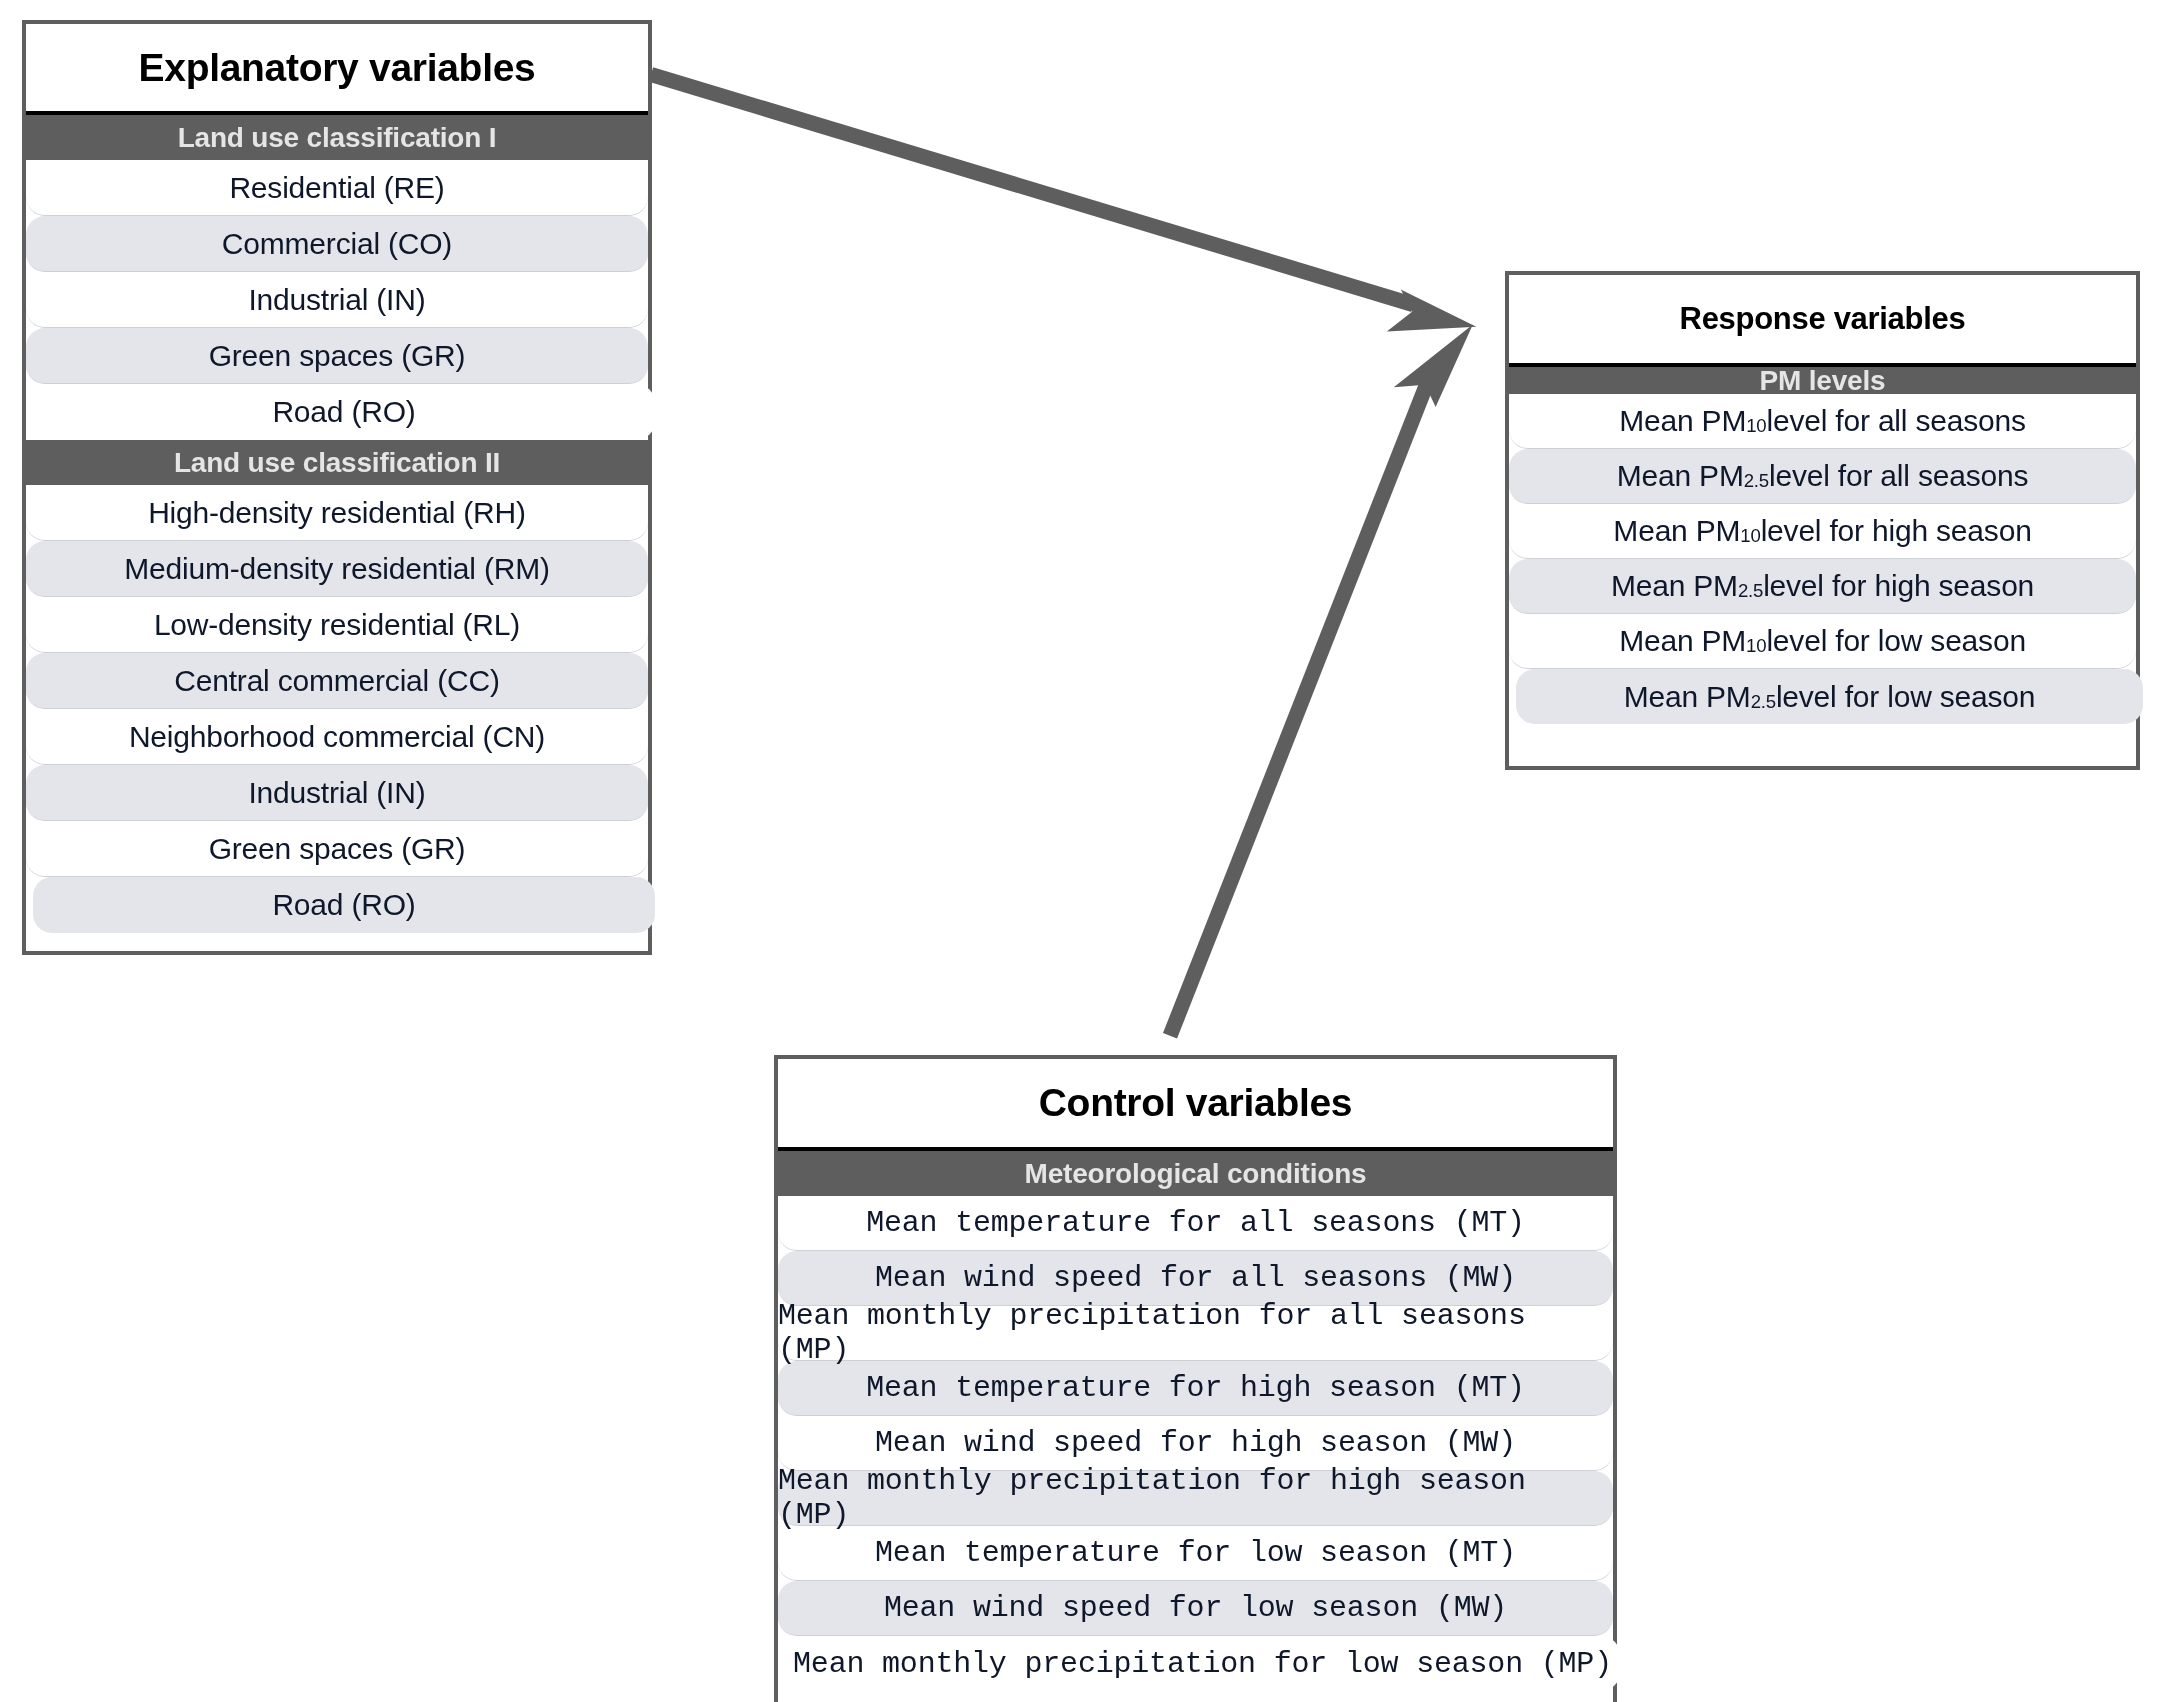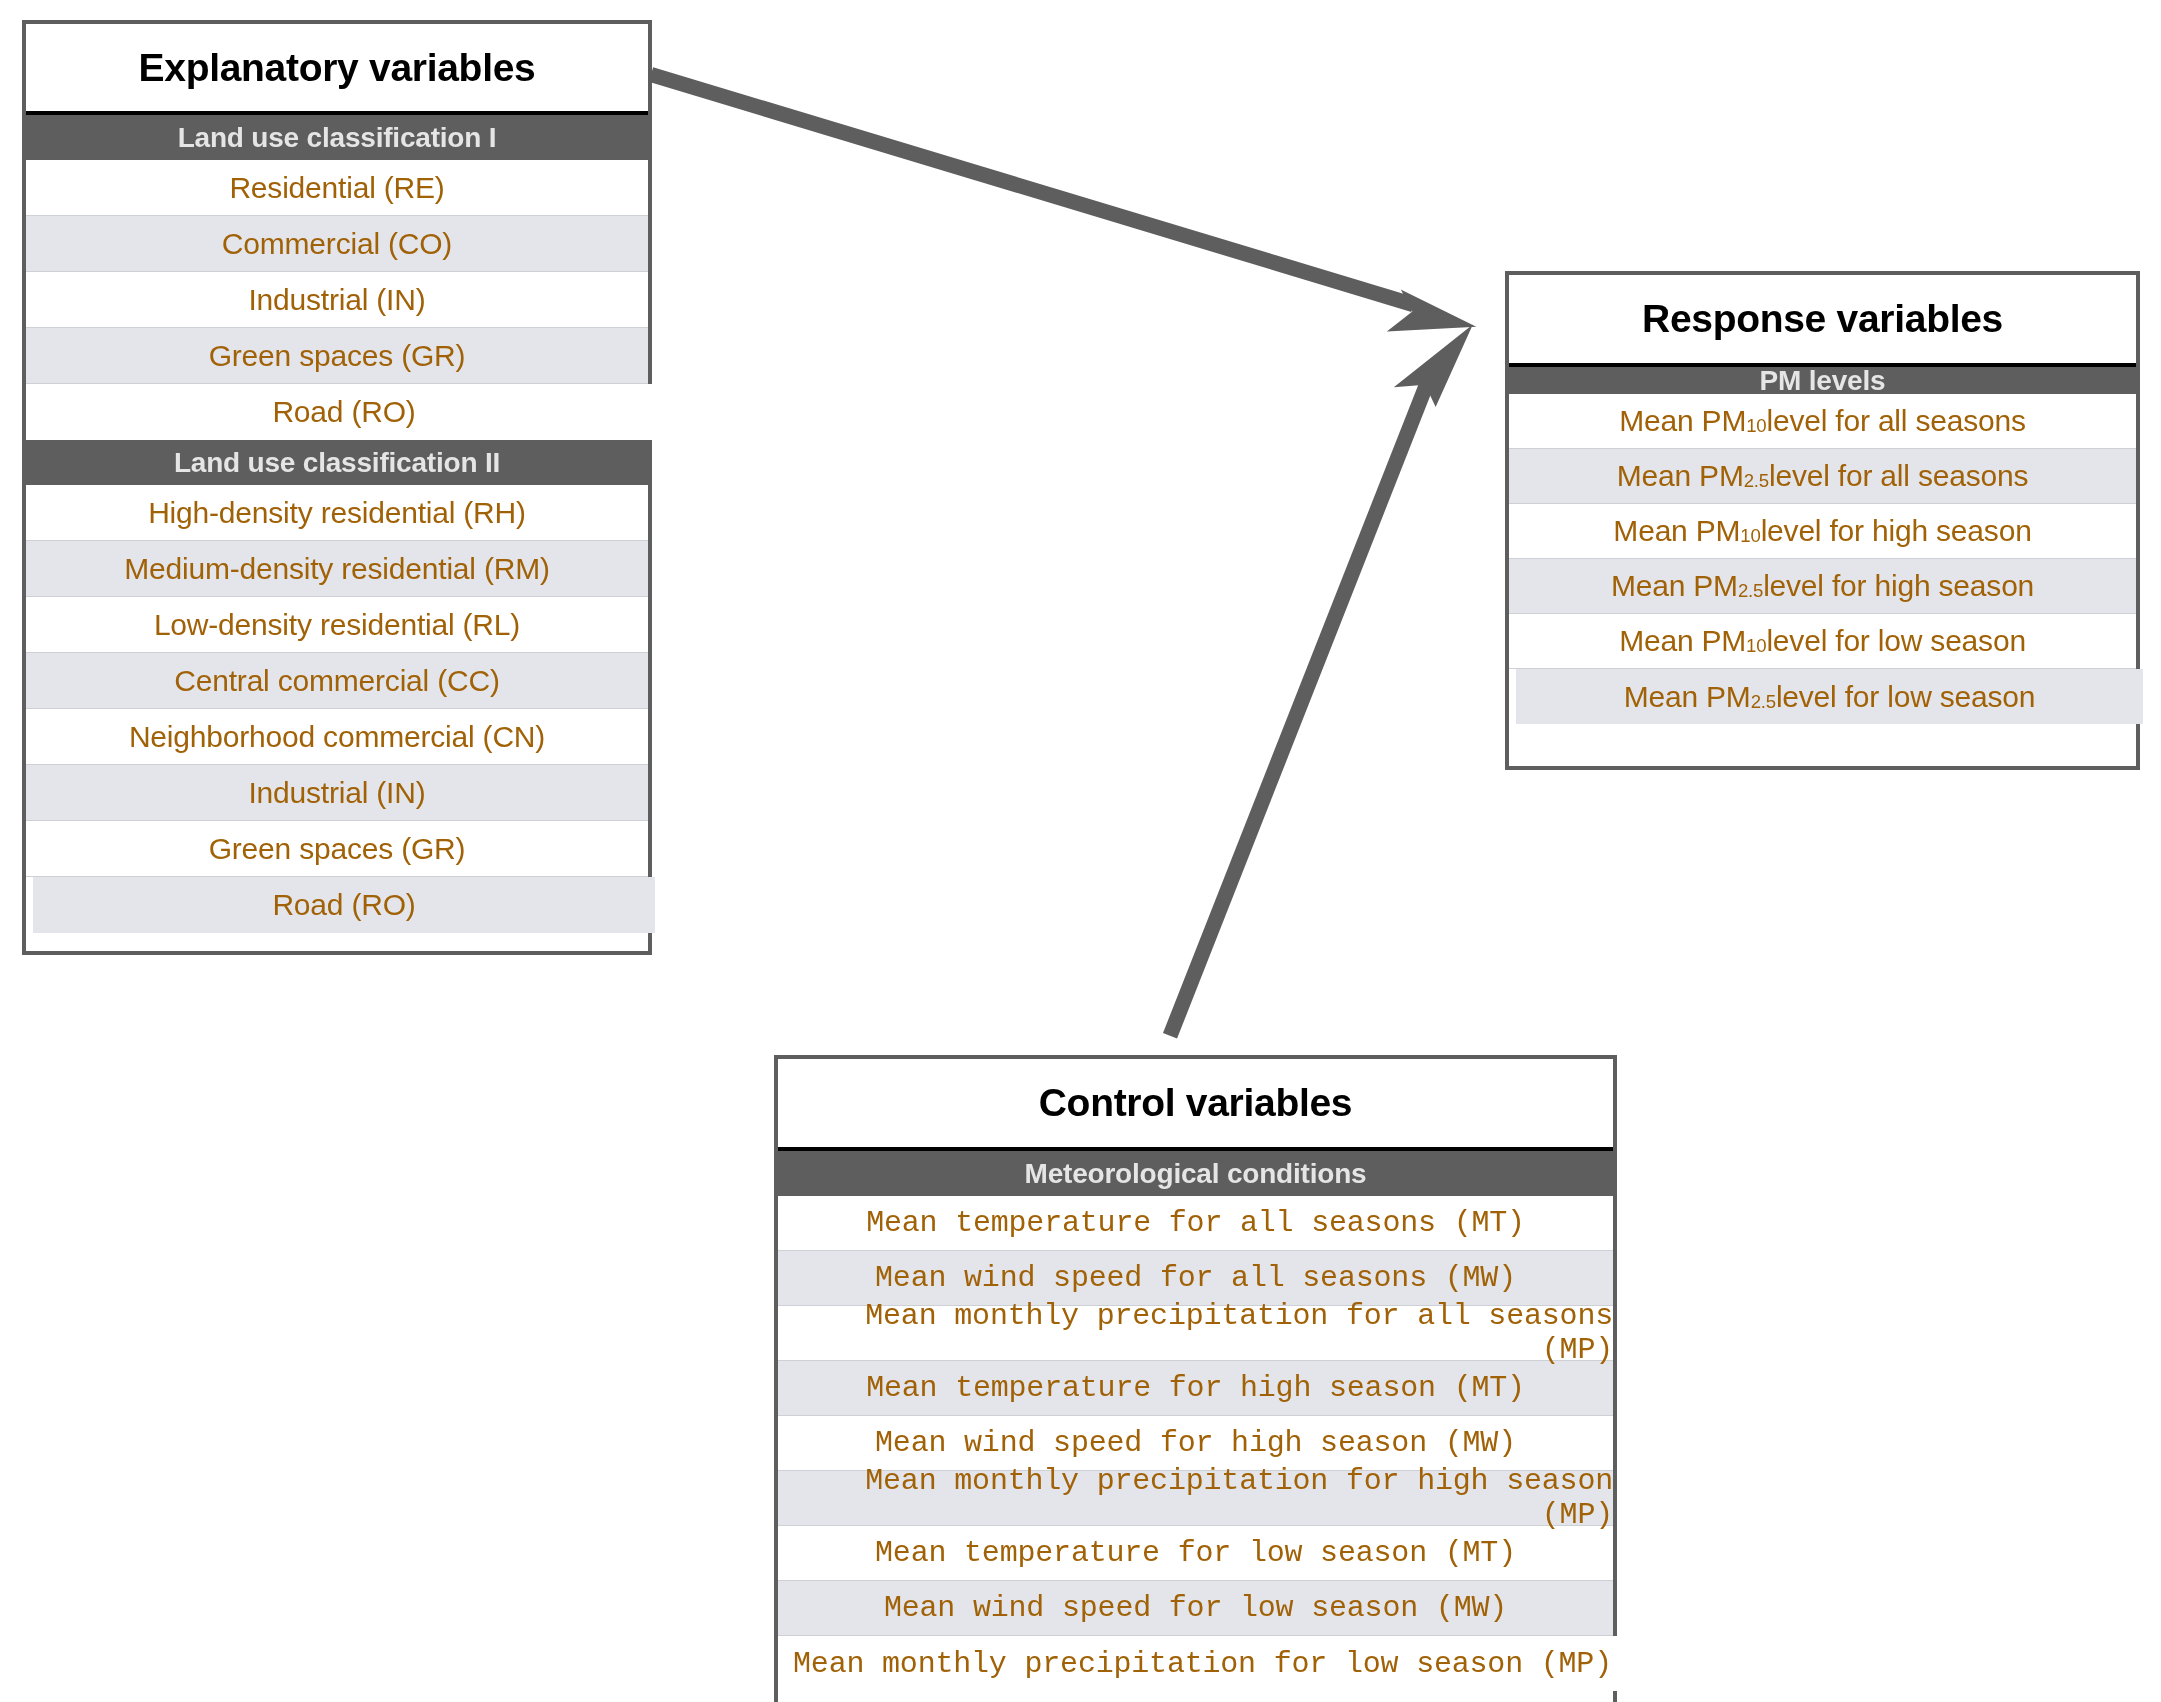--- a/index.html
+++ b/index.html
@@ -60,28 +60,29 @@
     text-align: center;
     display: flex;
     align-items: center;
     justify-content: center;
     letter-spacing: -0.2px;
   }
 
   .vrow {
     box-sizing: border-box;
     width: 100%;
-    text-align: right;
-    color: #a16207;
+    text-align: left;
+    color: #0f172a;
     display: flex;
     align-items: center;
     justify-content: center;
     background: #ffffff;
     border-bottom: 1.7px solid #cdd0d4;
     letter-spacing: -0.2px;
+    border-radius: 19px;
   }
   .vrow.alt {
     background: #e3e5ea;
   }
   .vrow.last { border-bottom: none; margin-left: 7px; }
 
   .vrow sub {
     font-size: 0.62em;
     vertical-align: baseline;
     position: relative;
@@ -110,21 +111,21 @@
 
   
   #response-box {
     left: 1505px;
     top: 271px;
     width: 635px;
     height: 499px;
   }
   #response-box .vbox-title {
     height: 92px;
-    font-size: 39px;
+    font-size: 31px;
   }
   #response-box .vbox-section-head {
     height: 27px;
     font-size: 28px;
   }
   #response-box .vrow {
     height: 55px;
     font-size: 30px;
   }
 

